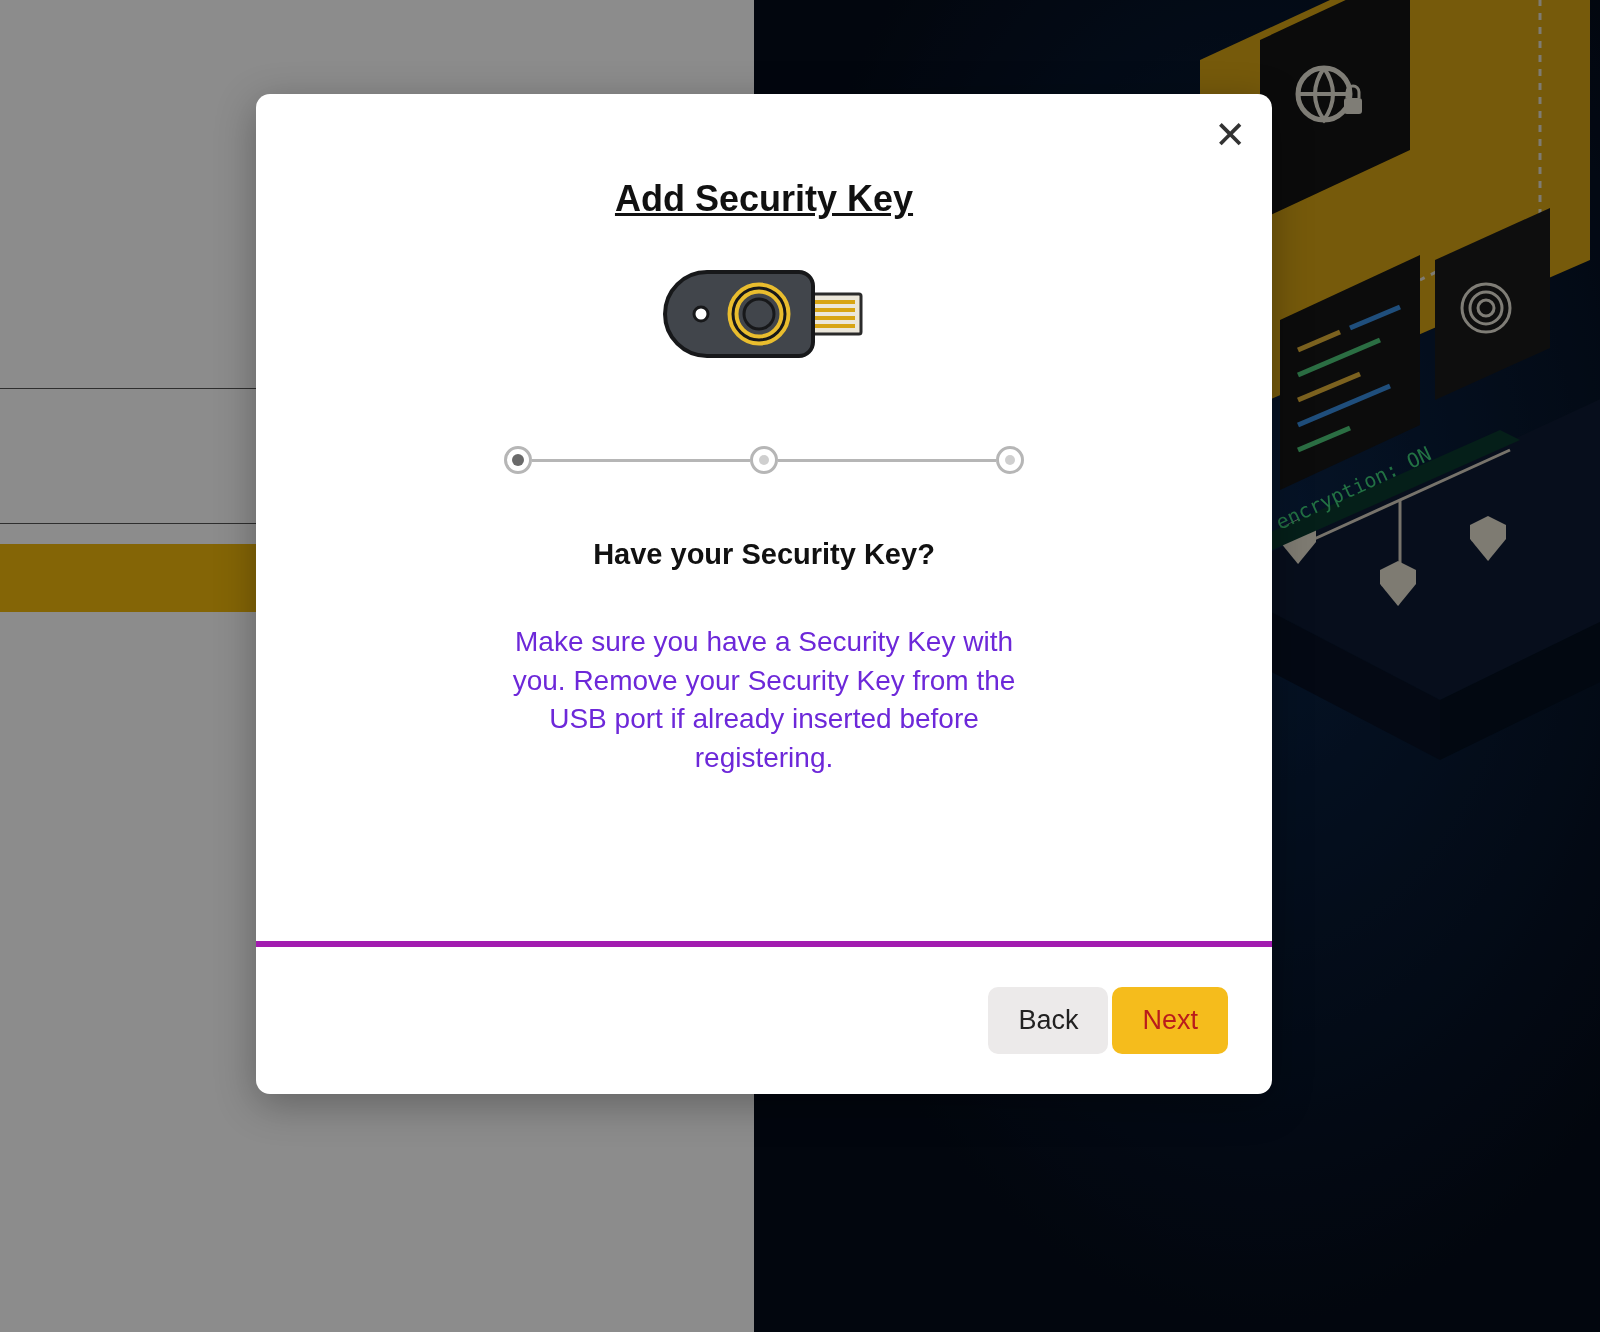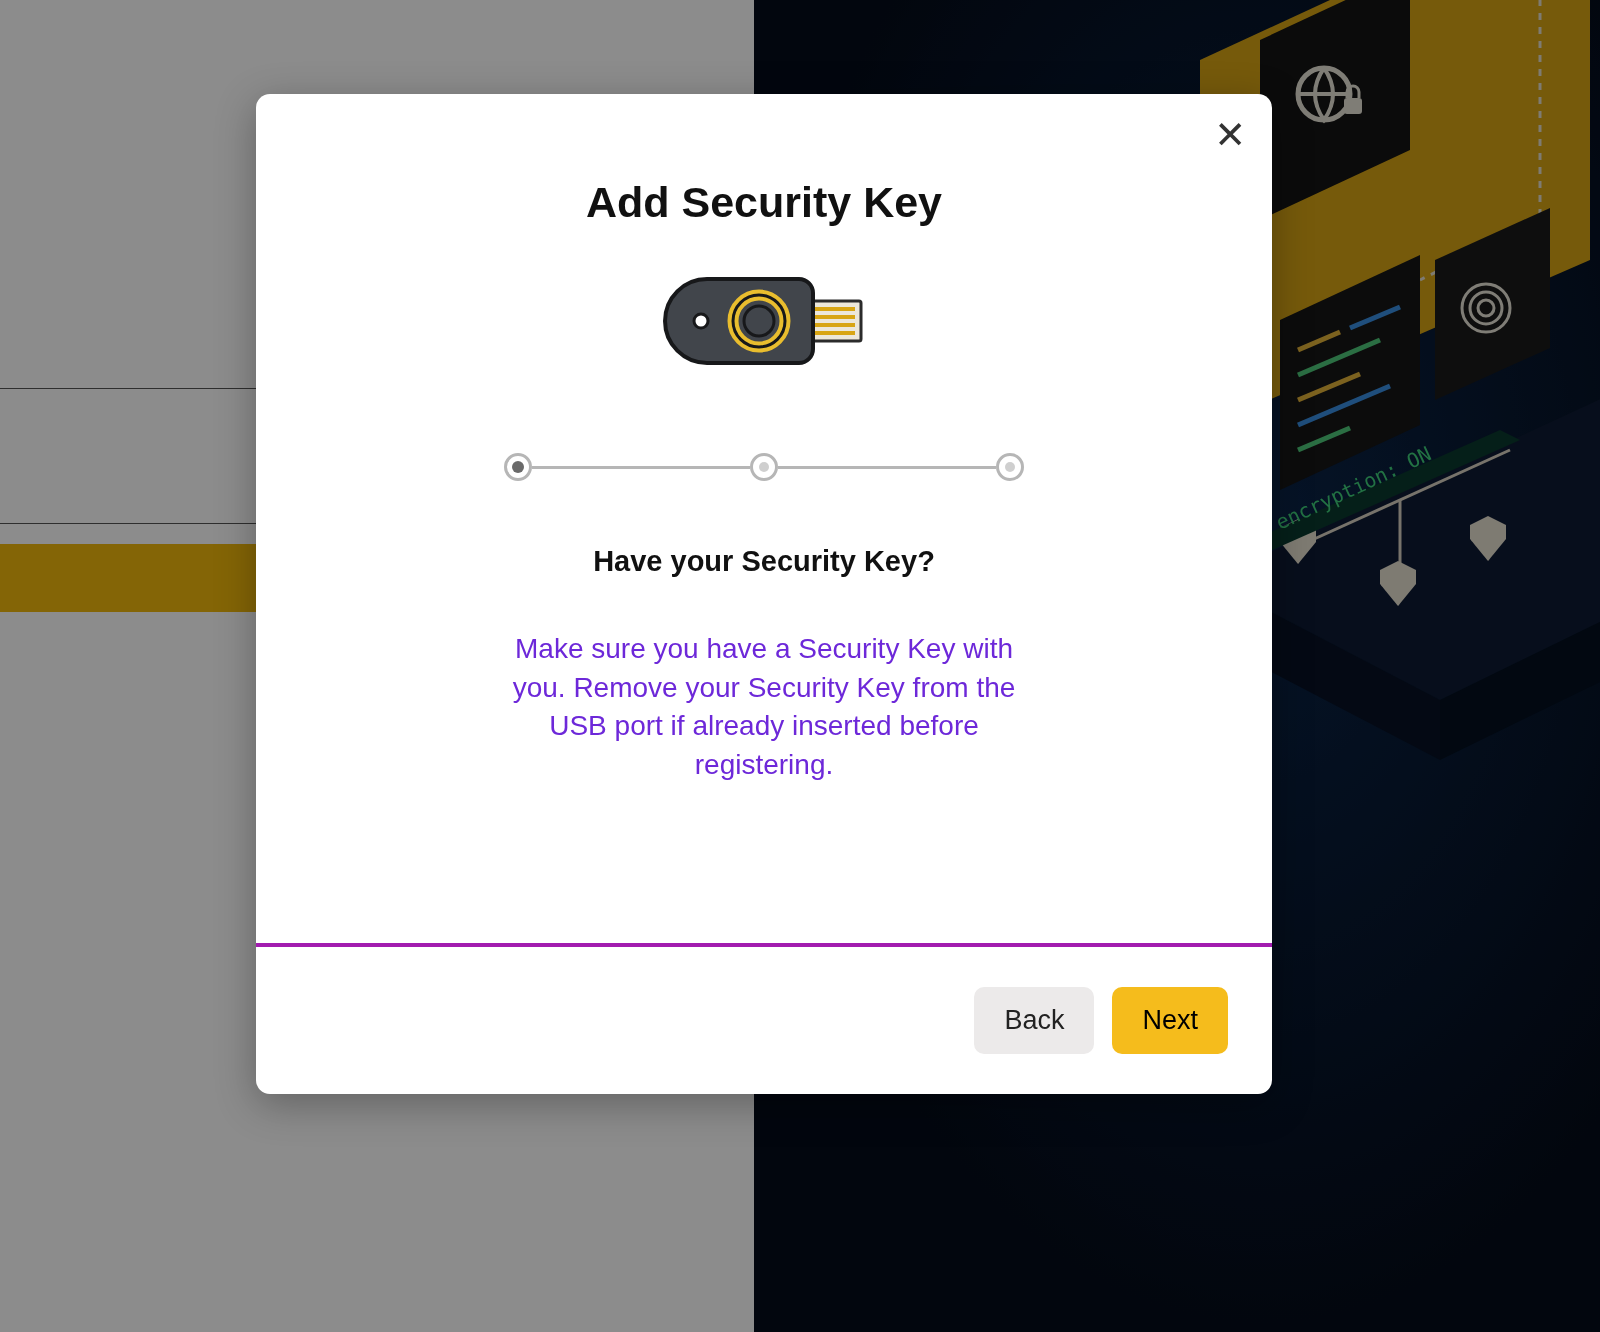--- a/index.html
+++ b/index.html
@@ -29,38 +29,38 @@
     left: 256px; top: 94px;
     width: 1016px; height: 1000px;
     background: #fff;
     border-radius: 14px;
     box-shadow: 0 10px 40px rgba(0,0,0,0.3);
     display: flex;
     flex-direction: column;
   }
   .modal-close { position: absolute; top: 22px; right: 26px; font-size: 38px; color: #333; cursor: pointer; line-height: 1; background:none; border:none; font-weight: 300; }
   .modal-header { text-align: center; padding-top: 84px; }
-  .modal-title { font-size: 43px; font-weight: 600; color: #111; }
+  .modal-title { font-size: 36px; font-weight: 600; color: #111; text-decoration: underline; }
 
   .key-illus { display:flex; justify-content:center; margin-top: 46px; }
 
   .stepper { display:flex; align-items:center; justify-content:center; margin-top: 84px; }
   .step-dot { width: 28px; height: 28px; border-radius: 50%; border: 3px solid #b6b6b6; background:#fff; position:relative; }
   .step-dot.active::after { content:""; position:absolute; inset:5px; border-radius:50%; background:#6a6a6a; }
   .step-dot.idle::after { content:""; position:absolute; inset:6px; border-radius:50%; background:#cfcfcf; }
   .step-line { flex: 0 0 218px; height: 3px; background:#b6b6b6; }
 
   .modal-body { text-align:center; margin-top: 64px; padding: 0 80px; flex:1; }
   .body-heading { font-size: 29px; font-weight: 600; color:#111; margin-bottom: 52px; }
   .body-text { font-size: 28px; font-weight: 400; color:#6d28d9; line-height: 1.38; max-width: 540px; margin: 0 auto; }
 
-  .modal-footer { border-top: 4px solid #a21caf; padding: 40px 44px; display:flex; justify-content:flex-end; gap: 18px; }
+  .modal-footer { border-top: 6px solid #a21caf; padding: 40px 44px; display:flex; justify-content:flex-end; gap: 4px; }
   .btn { font-size: 27px; font-weight: 500; padding: 18px 30px; border-radius: 10px; border:none; cursor:pointer; }
   .btn-back { background:#eceaea; color:#222; }
-  .btn-next { background:#f5bc1c; color:#000000; }
+  .btn-next { background:#f5bc1c; color:#b91c1c; }
 </style>
 </head>
 <body>
 
 <div class="bg-left"></div>
 <div class="bg-right"></div>
 
 <div class="login-area">
   <div class="login-label-red">A</div>
   <input class="login-input" value="iig@keepersecurity.c" style="">

